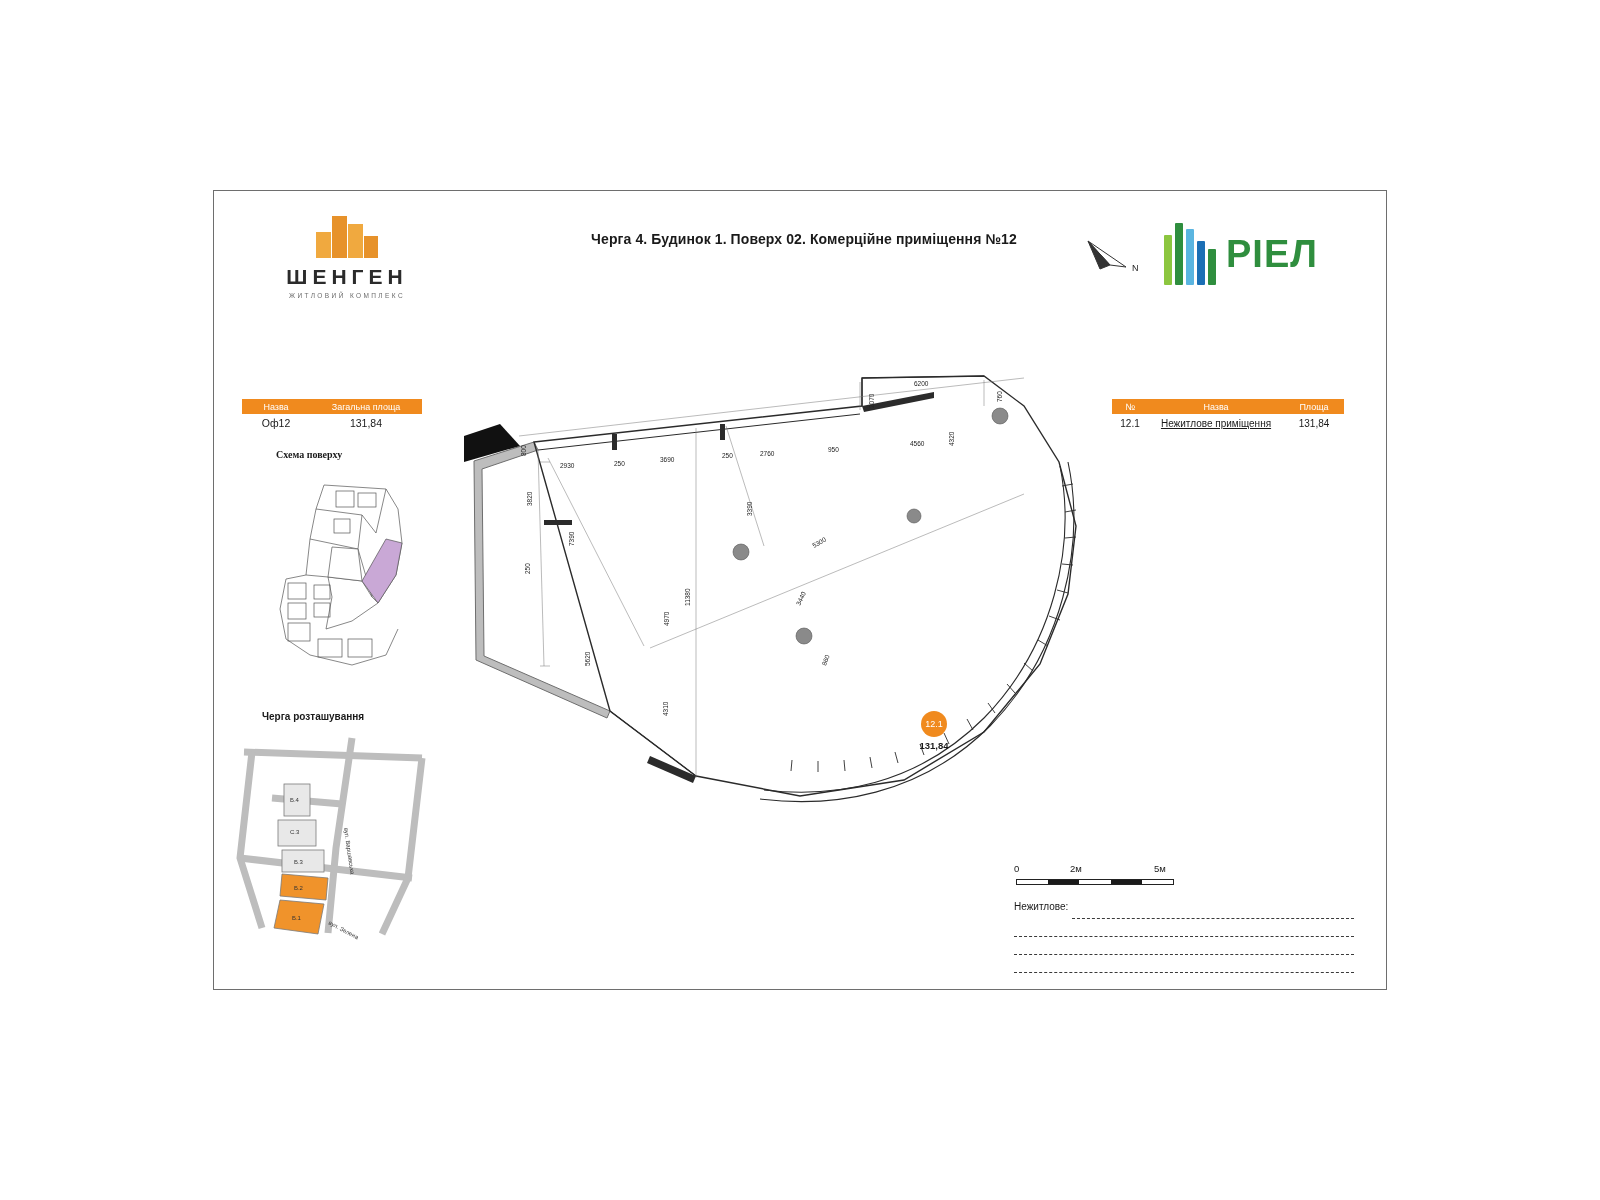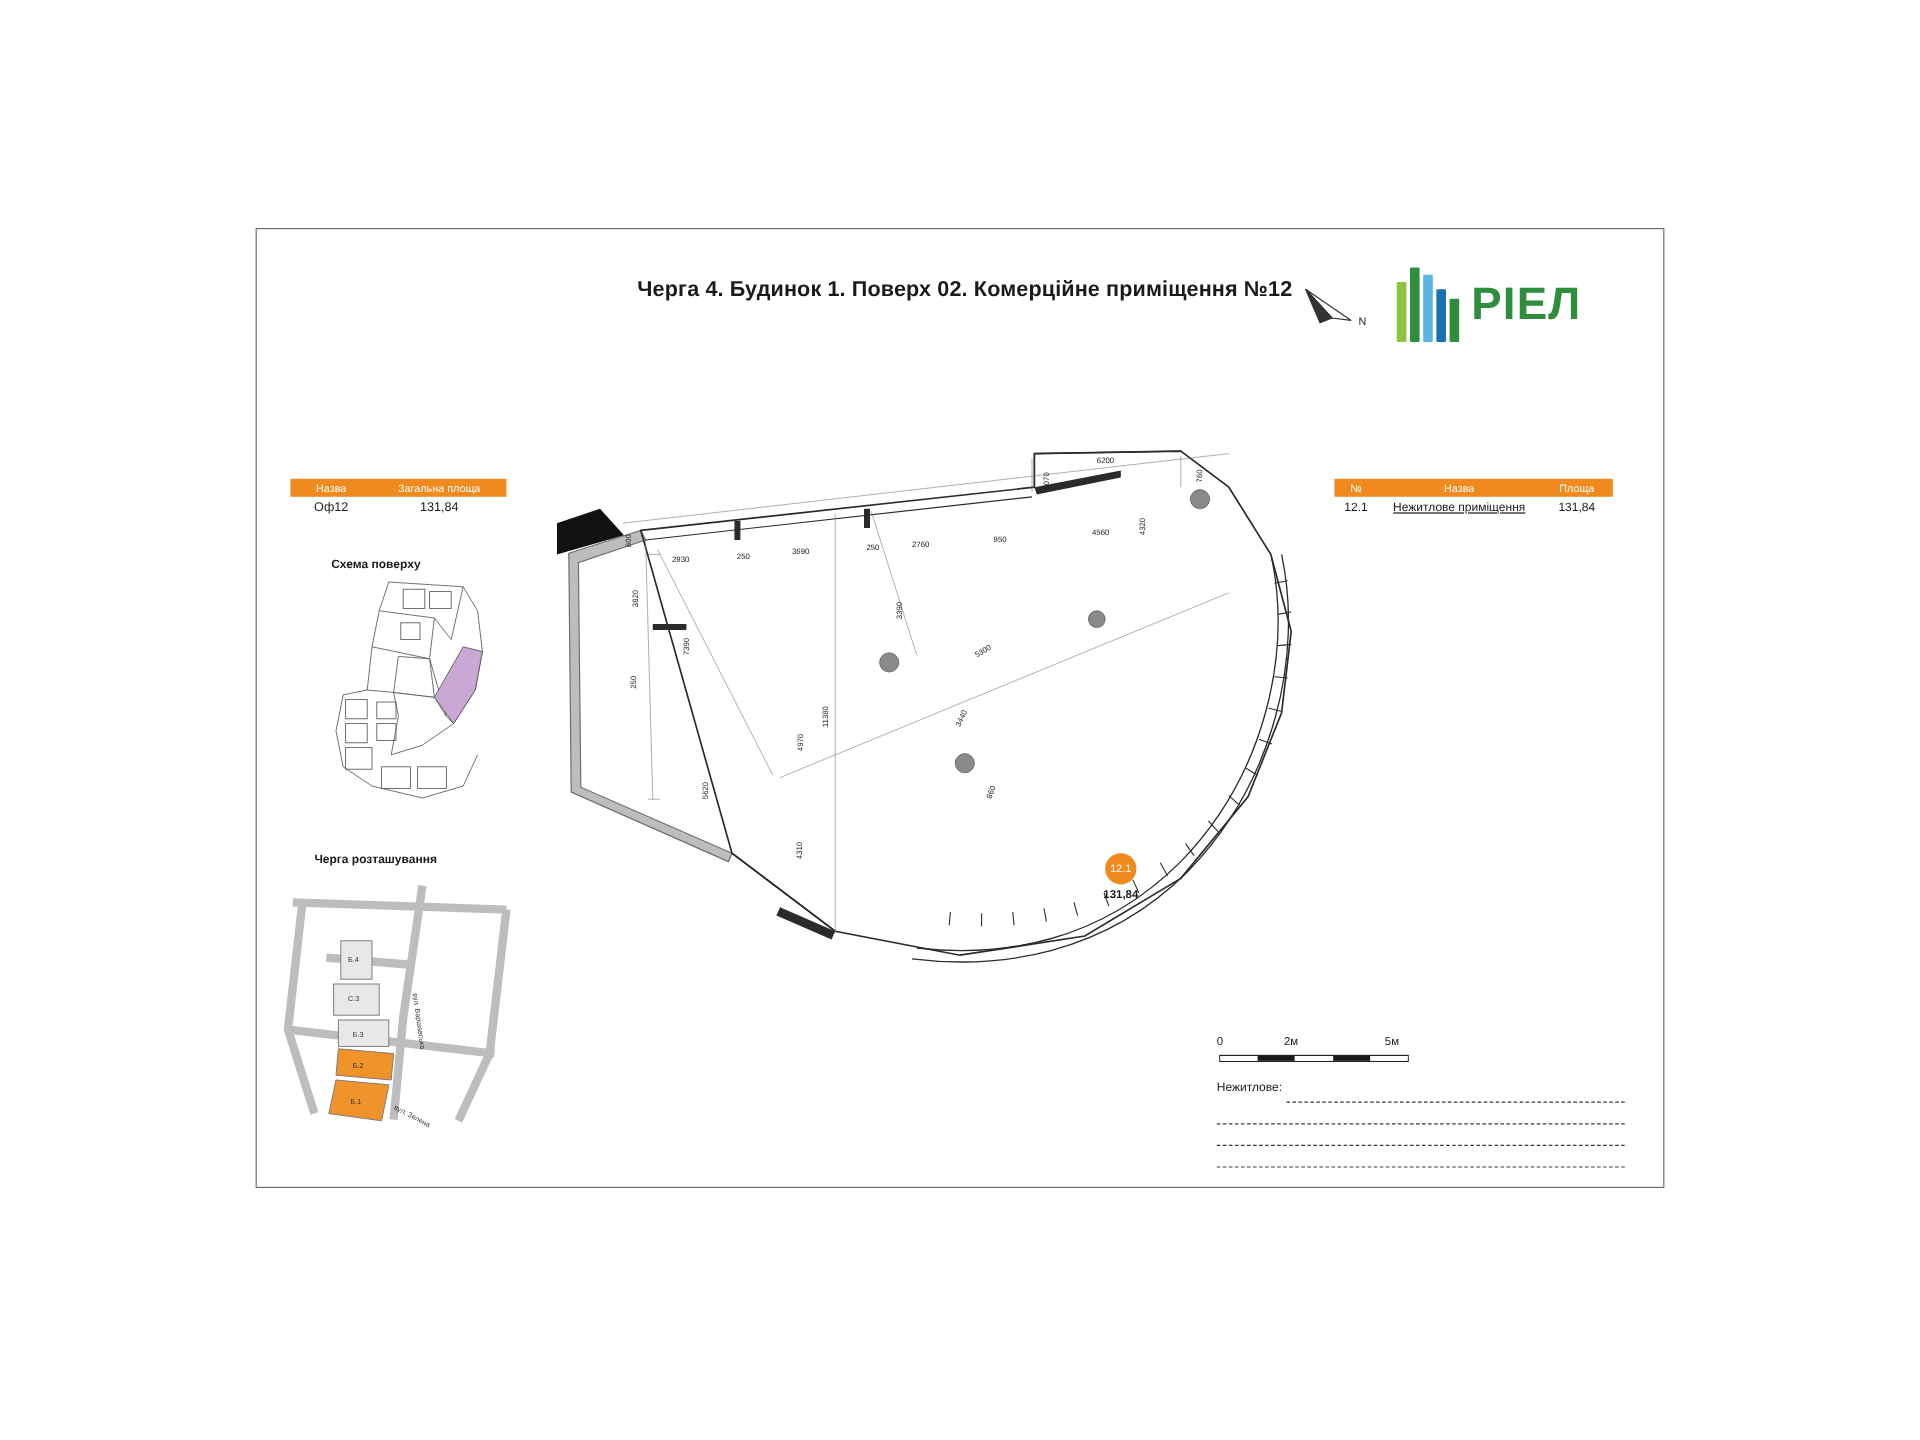--- a/index.html
+++ b/index.html
@@ -24,21 +24,21 @@
     background: #fff;
     box-sizing: border-box;
   }
   
   .title {
     position: absolute;
     left: 300px;
     top: 40px;
     width: 580px;
     text-align: center;
-    font-size: 18px;
+    font-size: 14px;
     color: #1a1a1a;
     font-weight: bold;
     letter-spacing: 0.1px;
   }
   
   .logo-shengen {
     position: absolute;
     left: 28px;
     top: 25px;
     width: 210px;
@@ -133,21 +133,21 @@
   }
   .tbl-left .row span:nth-child(1) { width: 68px; text-align: center; }
   .tbl-left .row span:nth-child(2) { width: 112px; text-align: center; }
 
   .cap {
     position: absolute;
     font-size: 10px;
     color: #1a1a1a;
     font-weight: bold;
   }
-  .cap-floor { left: 62px; top: 274px; }
+  .cap-floor { left: 62px; top: 258px; font-family: Liberation Serif, serif; }
   .cap-loc   { left: 48px; top: 520px; }
 
   .mini-floor {
     position: absolute;
     left: 52px;
     top: 288px;
     width: 160px;
     height: 200px;
   }
   .mini-loc {
@@ -274,20 +274,30 @@
     margin-top: 3px;
   }
 </style>
 </head>
 <body>
 
 <div class="sheet">
 
   <div class="title">Черга 4. Будинок 1. Поверх 02. Комерційне приміщення №12</div>
 
+  <div class="logo-shengen">
+    <div class="mark">
+      <i></i>
+        <i></i>
+        <i></i>
+        <i></i>
+    </div>
+    <div class="name">ШЕНГЕН</div>
+    <div class="sub">ЖИТЛОВИЙ КОМПЛЕКС</div>
+  </div>
 
   <div class="north">
     <svg width="60" height="42" viewBox="0 0 60 42">
       <polygon points="2,2 40,28 24,26" fill="#ffffff" stroke="#333" stroke-width="1"></polygon>
       <polygon points="2,2 24,26 14,30" fill="#333333" stroke="#333" stroke-width="1"></polygon>
     </svg>
     <span class="lbl">N</span>
   </div>
 
   <div class="logo-riel">

